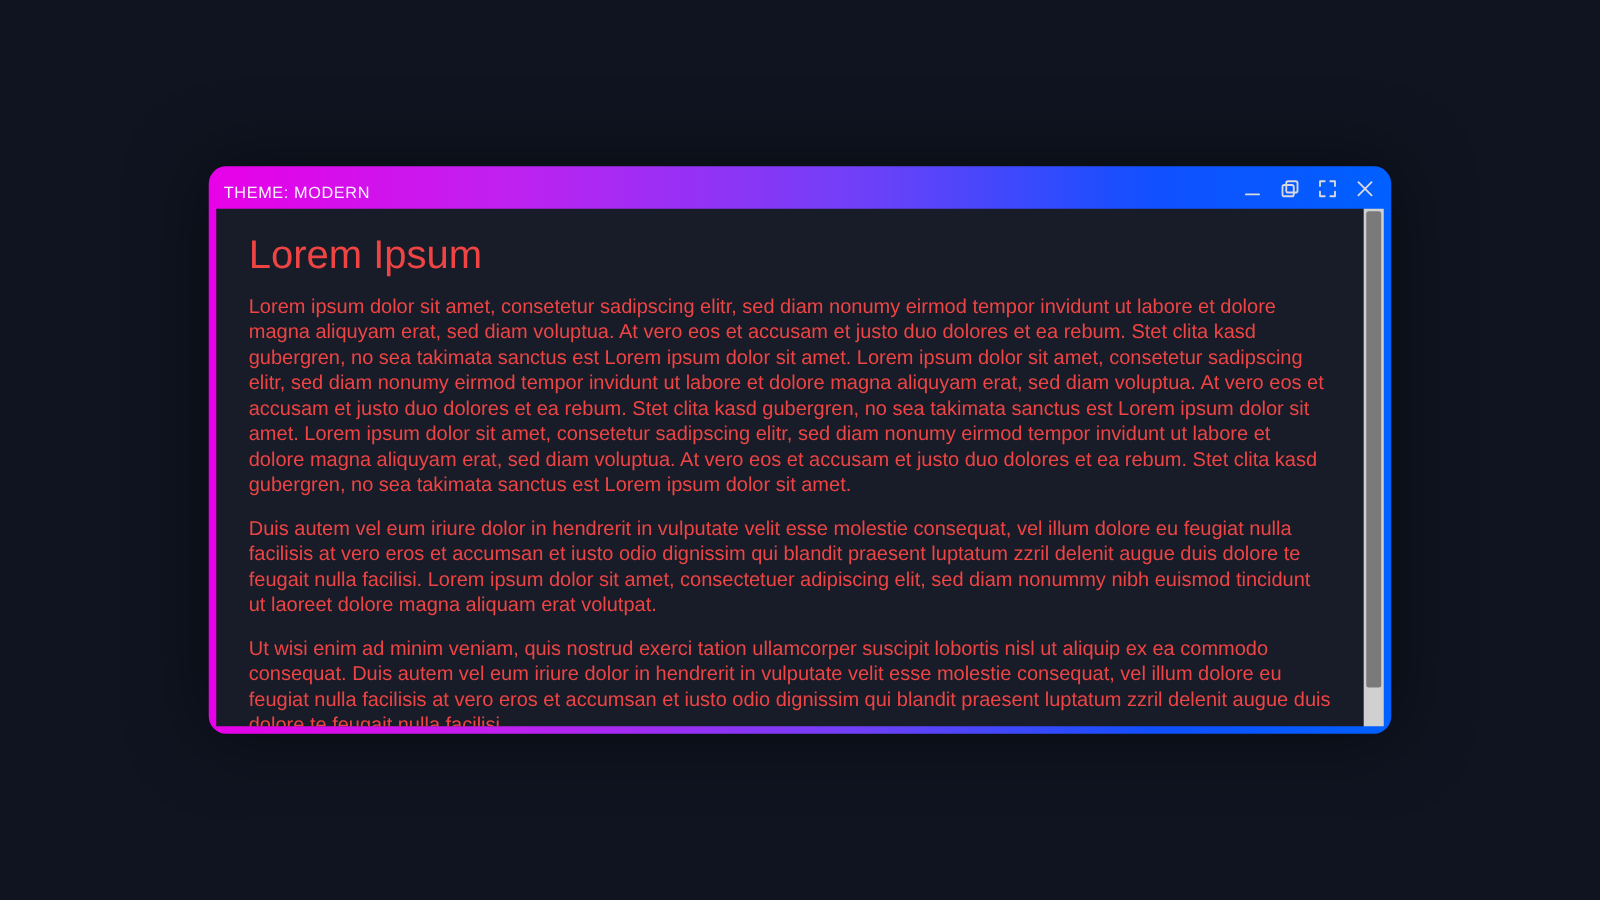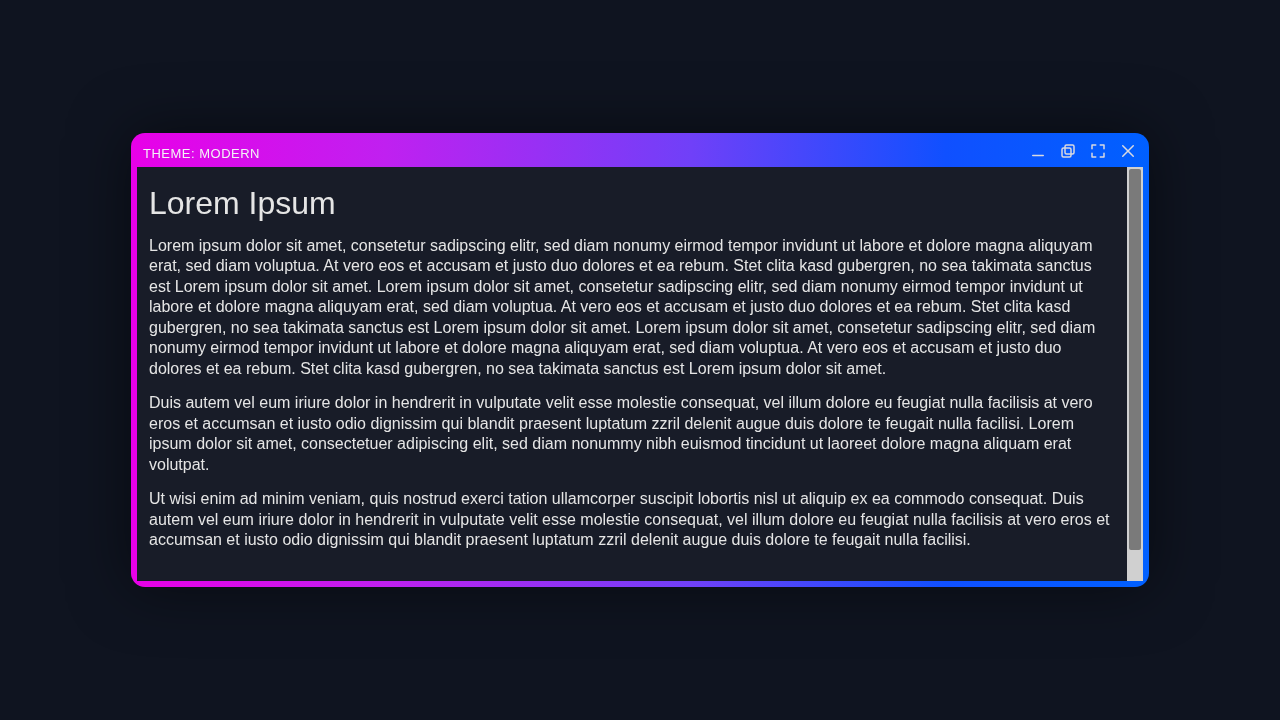--- a/index.html
+++ b/index.html
@@ -11,21 +11,21 @@
       width: 1280px;
       height: 720px;
       background: #0f1420;
       display: flex;
       align-items: center;
       justify-content: center;
       font-family: Arial, Helvetica, sans-serif;
       overflow: hidden;
     }
     .window {
-      width: 1018px;
+      width: 946px;
       height: 454px;
       background: linear-gradient(90deg, #e800e8 0%, #c020f0 25%, #7040f8 55%, #1050ff 80%, #0060ff 100%);
       border-radius: 14px;
       padding: 6px;
       display: flex;
       flex-direction: column;
       box-shadow: 0 0 60px rgba(0,0,0,0.5);
     }
     .titlebar {
       height: 28px;
@@ -55,22 +55,22 @@
       cursor: pointer;
     }
     .body-wrap {
       flex: 1;
       display: flex;
       min-height: 0;
     }
     .content {
       flex: 1;
       background: #181c28;
-      color: #e5e5e5;
-      padding: 18px 12px;
+      color: #ef4444;
+      padding: 18px 26px;
       overflow: hidden;
     }
     .content h1 {
       font-size: 32px;
       font-weight: 400;
       margin-bottom: 14px;
     }
     .content p {
       font-size: 16px;
       line-height: 1.28;

